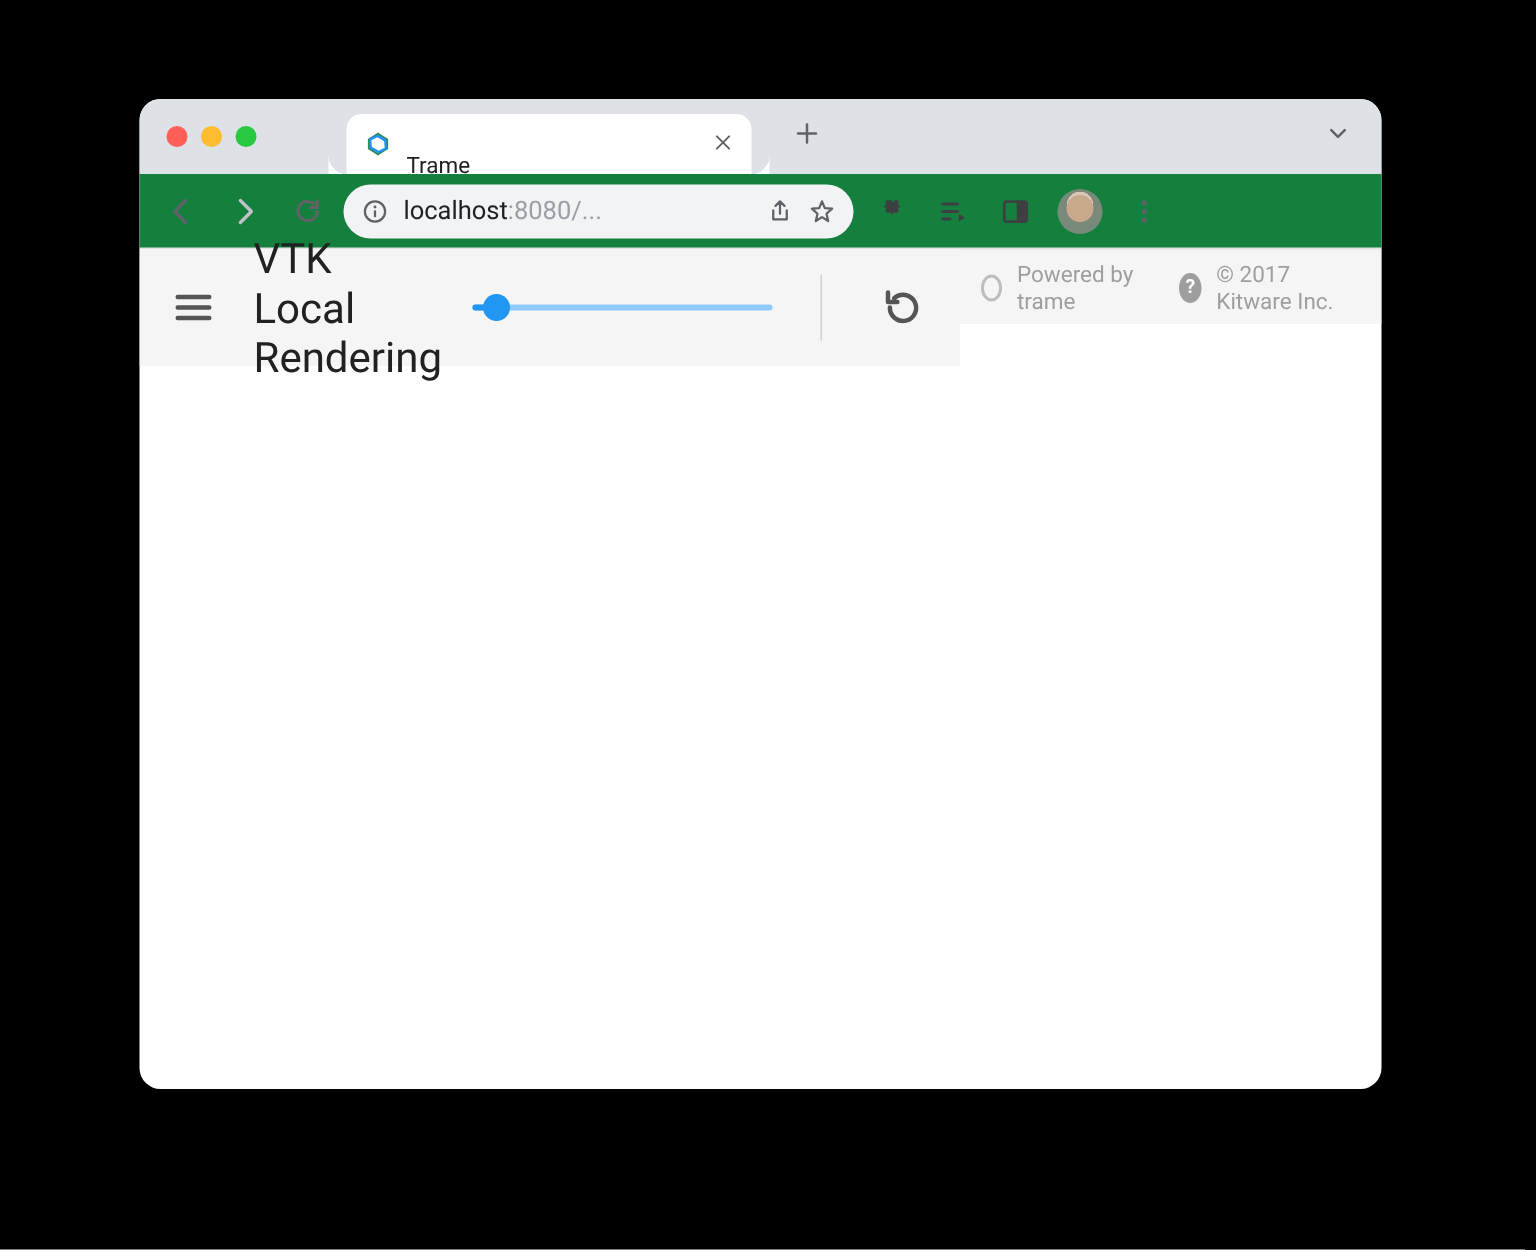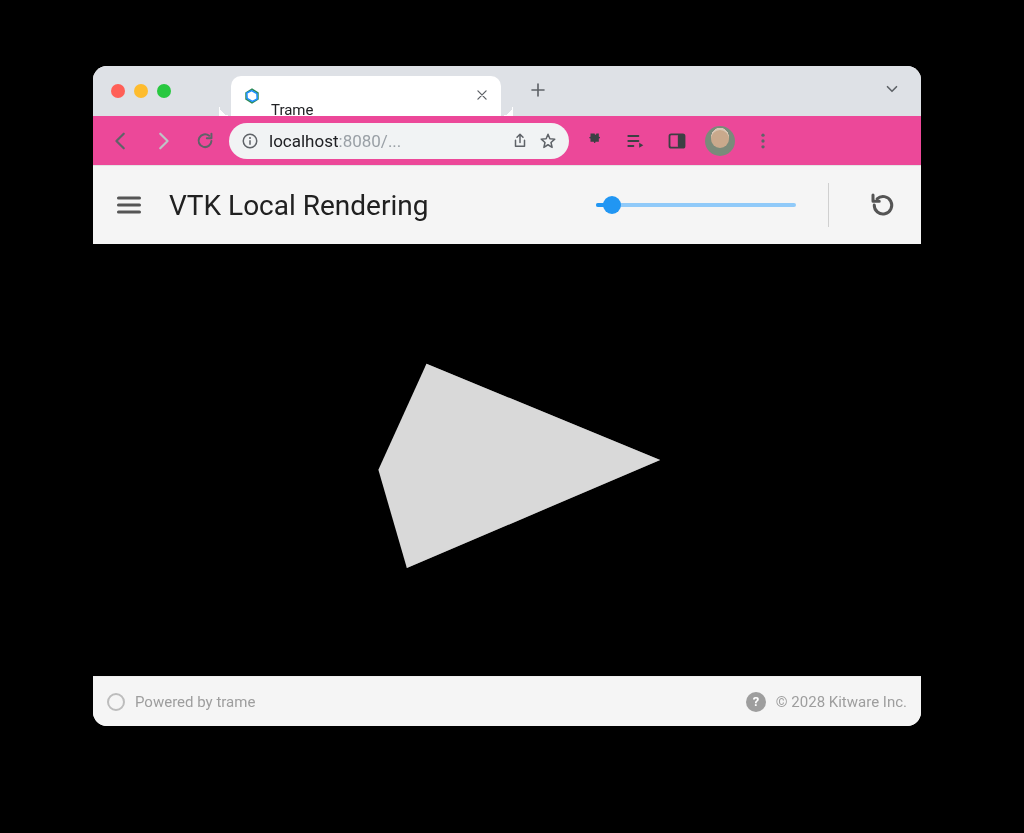--- a/index.html
+++ b/index.html
@@ -87,21 +87,21 @@
   .tab-overflow {
     margin-left: auto;
     margin-right: 10px;
     color:#5f6368;
     font-size: 18px;
     cursor:pointer;
   }
   
   .chrome-toolbar {
     height: 50px;
-    background: #ec4899;
+    background: #15803d;
     display: flex;
     align-items: center;
     padding: 0 10px;
     gap: 6px;
     border-bottom: 1px solid #e3e3e3;
   }
   .tb-btn {
     width: 36px; height: 36px;
     display:flex; align-items:center; justify-content:center;
     color:#5f6368;
@@ -142,21 +142,21 @@
   .avatar::after{
     content:"";
     position:absolute; left:6px; top:4px;
     width:18px;height:18px;border-radius:50%;
     background:#c9a98c;
   }
   
   .app {
     flex: 1;
     display: flex;
-    flex-direction: column;
+    flex-direction: row;
     min-height: 0;
   }
   .app-toolbar {
     height: 78px;
     background: #f5f5f5;
     display: flex;
     align-items: center;
     padding: 0 16px;
     gap: 20px;
   }
@@ -376,17 +376,17 @@
         <polygon points="305,200 570,220 312,330" fill="#6f6f6f"></polygon>
         <polygon points="332,122 570,220 312,330 283,230" fill="#d9d9d9"></polygon>
       </svg>
     </div>
 
     <div class="app-footer">
       <div class="footer-logo"></div>
       <span>Powered by trame</span>
       <span class="footer-spacer"></span>
       <span class="footer-help">?</span>
-      <span>© 2028 Kitware Inc.</span>
+      <span>© 2017 Kitware Inc.</span>
     </div>
   </div>
 
 </div>
 
 </body></html>

